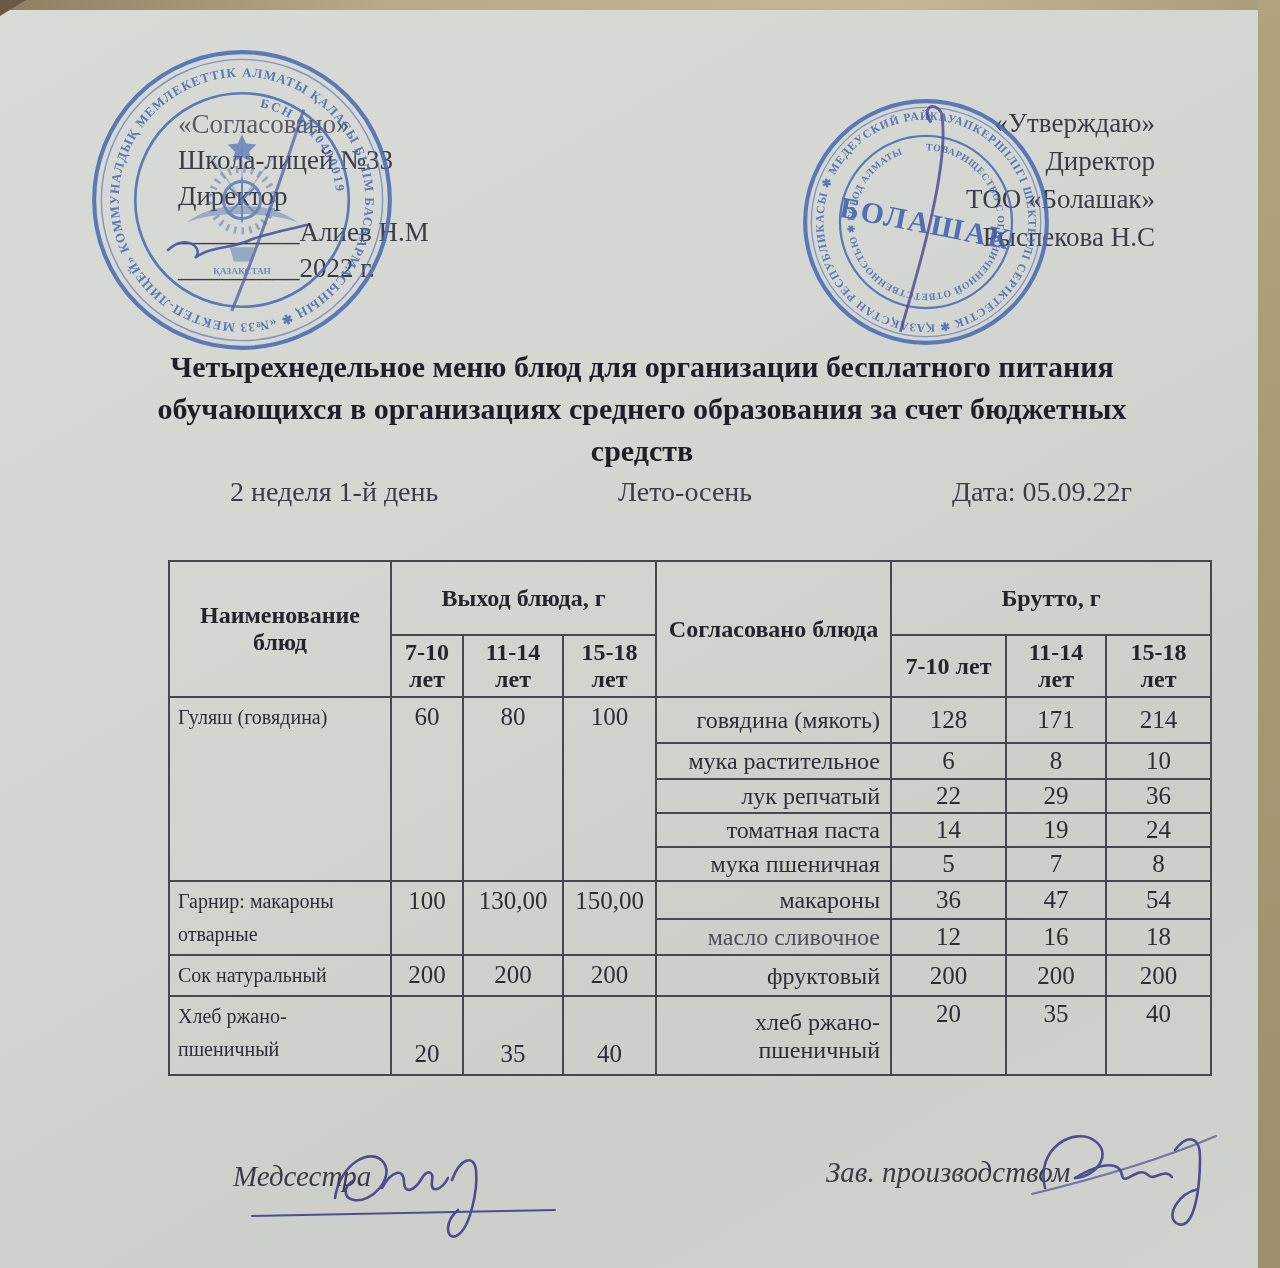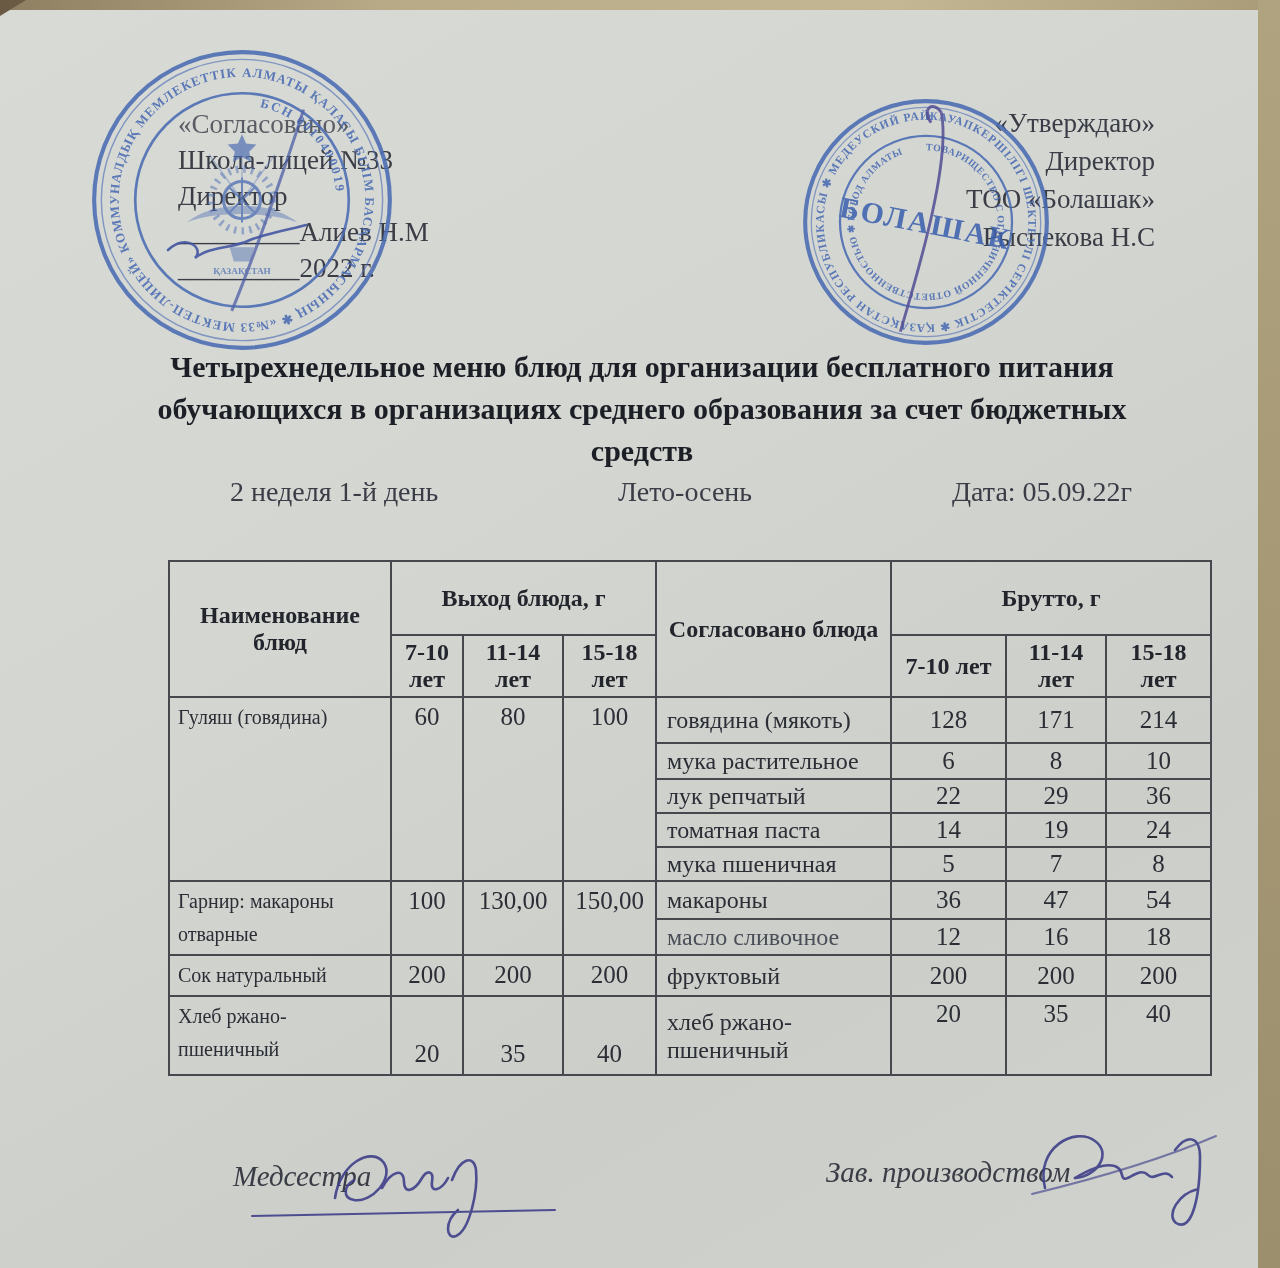--- a/index.html
+++ b/index.html
@@ -48,21 +48,21 @@
   
   table.menu{
     position:absolute;left:168px;top:552px;width:1042px;
     border-collapse:collapse;table-layout:fixed;color:#2b2e35;
   }
   .menu th,.menu td{border:2px solid #46484e;padding:0 4px;background:transparent;}
   .menu thead th{font-size:24px;font-weight:bold;color:#22252c;text-align:center;}
   .menu thead tr.h1{height:74px;margin-left:48px;}
   .menu thead tr.h2{height:62px;}
   .menu td.dish-name{font-size:20px;text-align:left;vertical-align:top;padding:3px 8px;line-height:33px;}
-  .menu td.ing-name{font-size:24px;text-align:left;vertical-align:middle;padding:2px 10px;line-height:28px;}
+  .menu td.ing-name{font-size:24px;text-align:right;vertical-align:middle;padding:2px 10px;line-height:28px;}
   .menu td.num{font-size:25px;text-align:center;vertical-align:middle;border-radius:10px;}
   .menu td.vyhod{vertical-align:top;padding-top:5px;}
   .menu tr.dish-1 td.ing-name.sub{color:#4a4e57;border-radius:9px;}
   .menu tr.dish-3 td{height:66px;}
   .menu tr.dish-3 td.vyhod{vertical-align:bottom;padding-bottom:6px;}
   .menu tr.dish-3 td.num.brutto{vertical-align:top;padding-top:3px;}
   .menu tr.dish-3 td.ing-name{vertical-align:middle;}
 
   
   .sig-label{position:absolute;font-style:italic;font-size:29px;color:#3a3d46;white-space:nowrap;}

